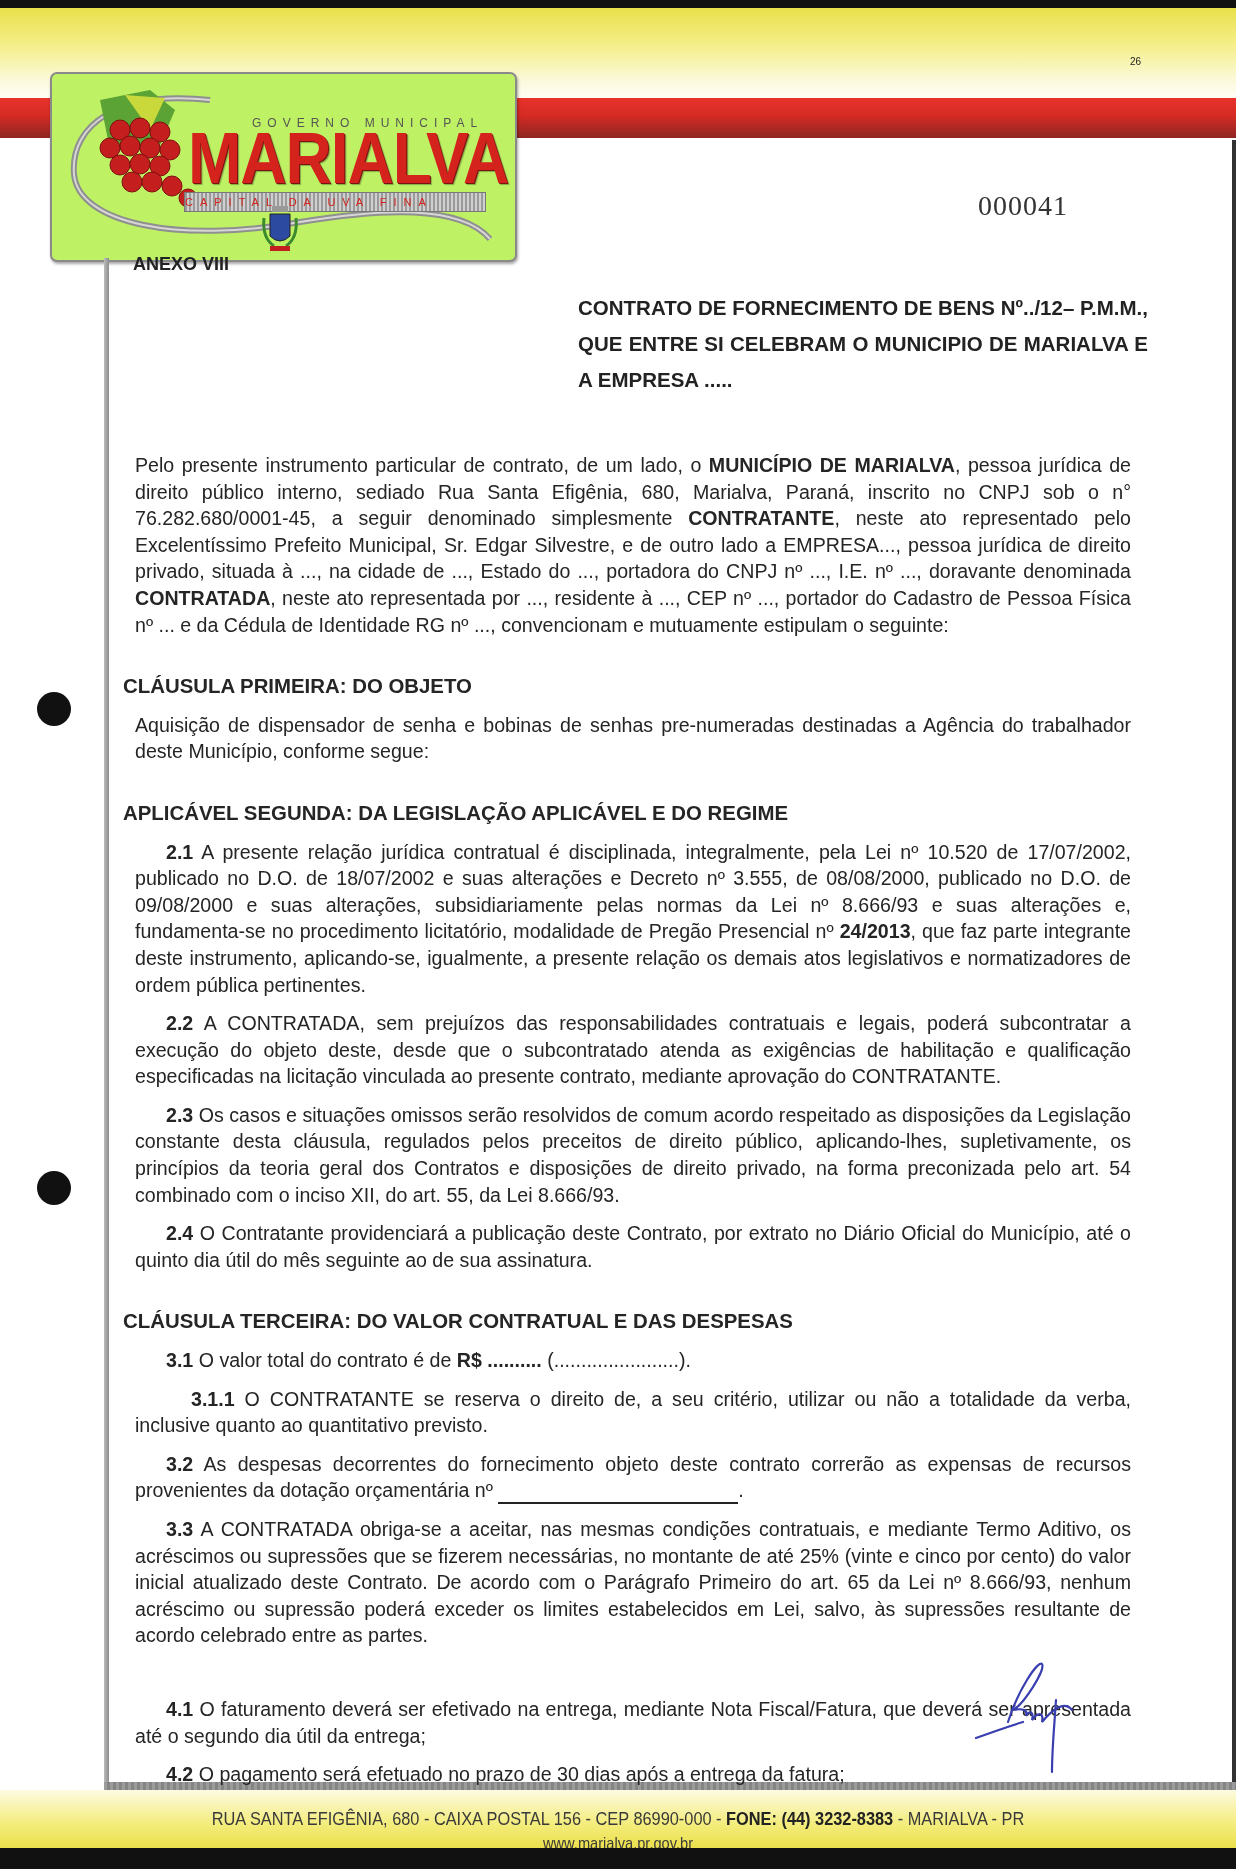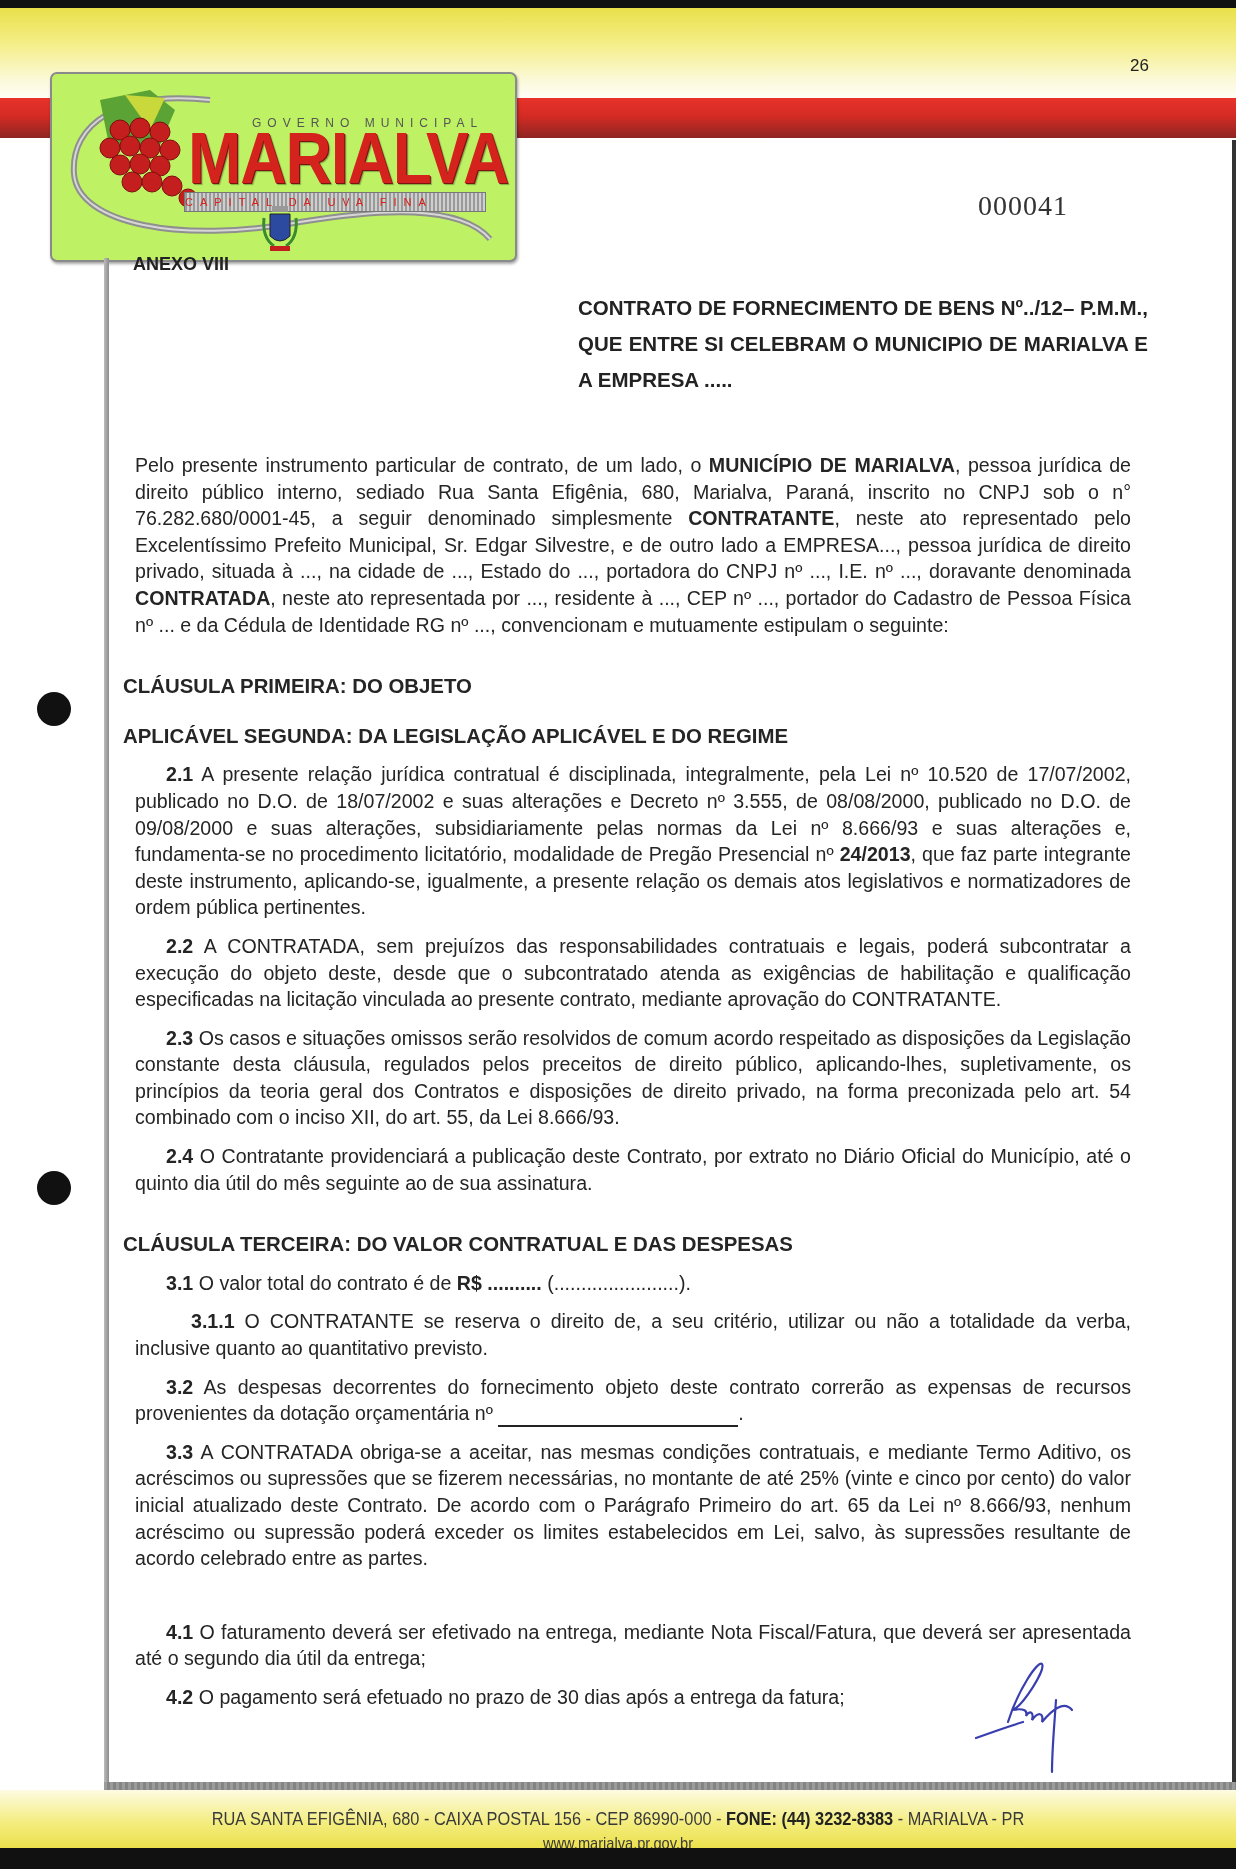--- a/index.html
+++ b/index.html
@@ -11,21 +11,21 @@
   }
   .top-black { position: absolute; left: 0; top: 0; width: 1236px; height: 8px; background: #111; }
   .top-yellow {
     position: absolute; left: 0; top: 8px; width: 1236px; height: 95px;
     background: linear-gradient(to bottom, #e9e04a 0%, #f5ef8c 40%, #fbf9d8 75%, #ffffff 100%);
   }
   .red-band {
     position: absolute; left: 0; top: 98px; width: 1236px; height: 40px;
     background: linear-gradient(to bottom, #e8322a 0%, #d42b24 45%, #8e2522 100%);
   }
-  .page-number { position: absolute; left: 1130px; top: 56px; font-size: 17px; color: #222; }
+  .page-number { position: absolute; left: 1130px; top: 56px; font-size: 10px; color: #222; }
   .logo-box {
     position: absolute; left: 50px; top: 72px; width: 463px; height: 186px;
     background: #bef264; border: 2px solid #8a8a8a; border-radius: 7px;
     box-shadow: 1px 2px 3px rgba(0,0,0,0.35);
   }
   .logo-swoosh {
     position: absolute; left: 8px; top: 20px; width: 440px; height: 150px;
   }
   .logo-gov {
     position: absolute; left: 200px; top: 42px; font-size: 12px; letter-spacing: 6px; color: #555;
@@ -149,20 +149,21 @@
 
 <div class="title-block">CONTRATO DE FORNECIMENTO DE BENS Nº../12– P.M.M., QUE ENTRE SI CELEBRAM O MUNICIPIO DE MARIALVA E A EMPRESA .....</div>
 
 <div class="content">
   <p class="para">
     <span>Pelo presente instrumento particular de contrato, de um lado, o </span><b>MUNICÍPIO DE MARIALVA</b><span>, pessoa jurídica de direito público interno, sediado Rua Santa Efigênia, 680, Marialva, Paraná, inscrito no CNPJ sob o n° 76.282.680/0001-45, a seguir denominado simplesmente </span><b>CONTRATANTE</b><span>, neste ato representado pelo Excelentíssimo Prefeito Municipal, Sr. Edgar Silvestre, e de outro lado a EMPRESA..., pessoa jurídica de direito privado, situada à ..., na cidade de ..., Estado do ..., portadora do CNPJ nº ..., I.E. nº ..., doravante denominada </span><b>CONTRATADA</b><span>, neste ato representada por ..., residente à ..., CEP nº ..., portador do Cadastro de Pessoa Física nº ... e da Cédula de Identidade RG nº ..., convencionam e mutuamente estipulam o seguinte:</span>
   </p>
   <div class="gap"></div>
 
   <p class="clause-heading">CLÁUSULA PRIMEIRA: DO OBJETO</p>
+  <p class="para">Aquisição de dispensador de senha e bobinas de senhas pre-numeradas destinadas a Agência do trabalhador deste Município, conforme segue:</p>
   <div class="gap"></div>
 
   <p class="clause-heading">APLICÁVEL SEGUNDA: DA LEGISLAÇÃO APLICÁVEL E DO REGIME</p>
   <p class="para ind1"><b>2.1</b><span> A presente relação jurídica contratual é disciplinada, integralmente, pela Lei nº 10.520 de 17/07/2002, publicado no D.O. de 18/07/2002 e suas alterações e Decreto nº 3.555, de 08/08/2000, publicado no D.O. de 09/08/2000 e suas alterações, subsidiariamente pelas normas da Lei nº 8.666/93 e suas alterações e, fundamenta-se no procedimento licitatório, modalidade de Pregão Presencial nº </span><b>24/2013</b><span>, que faz parte integrante deste instrumento, aplicando-se, igualmente, a presente relação os demais atos legislativos e normatizadores de ordem pública pertinentes.</span></p>
   <p class="para ind1"><b>2.2</b><span> A CONTRATADA, sem prejuízos das responsabilidades contratuais e legais, poderá subcontratar a execução do objeto deste, desde que o subcontratado atenda as exigências de habilitação e qualificação especificadas na licitação vinculada ao presente contrato, mediante aprovação do CONTRATANTE.</span></p>
   <p class="para ind1"><b>2.3</b><span> Os casos e situações omissos serão resolvidos de comum acordo respeitado as disposições da Legislação constante desta cláusula, regulados pelos preceitos de direito público, aplicando-lhes, supletivamente, os princípios da teoria geral dos Contratos e disposições de direito privado, na forma preconizada pelo art. 54 combinado com o inciso XII, do art. 55, da Lei 8.666/93.</span></p>
   <p class="para ind1"><b>2.4</b><span> O Contratante providenciará a publicação deste Contrato, por extrato no Diário Oficial do Município, até o quinto dia útil do mês seguinte ao de sua assinatura.</span></p>
   <div class="gap"></div>
 
   <p class="clause-heading">CLÁUSULA TERCEIRA: DO VALOR CONTRATUAL E DAS DESPESAS</p>

